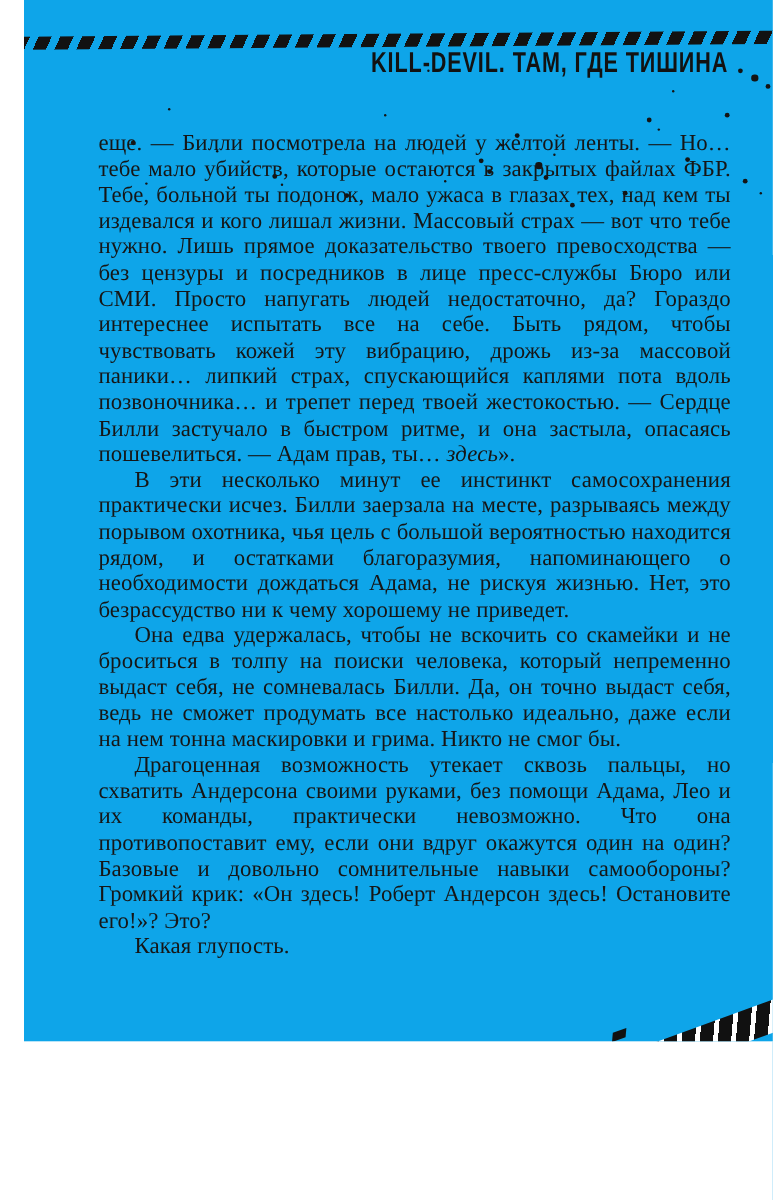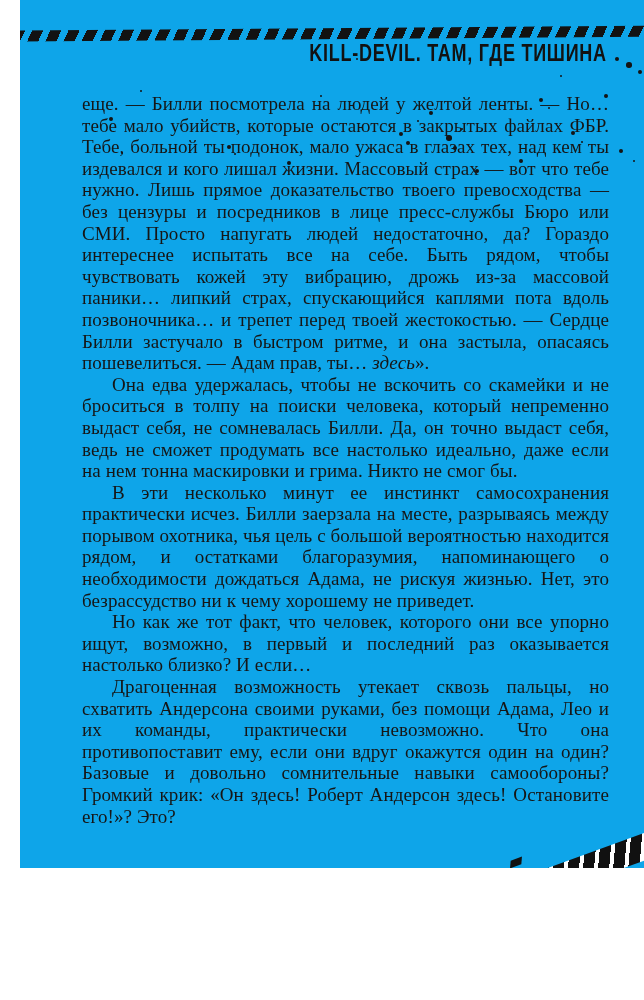--- a/index.html
+++ b/index.html
@@ -64,21 +64,21 @@
       528px 107px 0 0 #141414, 540px 75px 0 0 #141414, 552px 132px 0 1px #141414,
       561px 141px 0 0 #141414, 585px 95px 0 1px #141414, 596px 58px 0 1px #141414,
       608px 64px 0 2px #141414, 619px 71px 0 1px #141414, 632px 86px 0 1px #141414,
       638px 55px 0 1px #141414, 600px 150px 0 1px #141414, 613px 160px 0 0 #141414,
       628px 168px 0 1px #141414, 640px 120px 0 1px #141414;
   }
 
   
   .body-text {
     position: absolute;
-    top: 93px;
+    top: 109px;
     left: 62px;
     right: 55px;
   }
   .body-text p.para {
     margin: 0;
     font-size: 19px;
     line-height: 21.6px;
     text-align: justify;
     letter-spacing: 0.1px;
   }
@@ -142,24 +142,24 @@
 <div class="page">
 
   <div class="hazard-top"></div>
 
   <div class="running-head">KILL-DEVIL. ТАМ, ГДЕ ТИШИНА</div>
 
   <div class="speckles"></div>
 
   <main class="body-text">
       <p class="para"><span>еще. — Билли посмотрела на людей у желтой ленты. — Но… тебе мало убийств, которые остаются в закрытых файлах ФБР. Тебе, больной ты подонок, мало ужаса в глазах тех, над кем ты издевался и кого лишал жизни. Массовый страх — вот что тебе нужно. Лишь прямое доказательство твоего превосходства — без цензуры и посредников в лице пресс-службы Бюро или СМИ. Просто напугать людей недостаточно, да? Гораздо интереснее испытать все на себе. Быть рядом, чтобы чувствовать кожей эту вибрацию, дрожь из-за массовой паники… липкий страх, спускающийся каплями пота вдоль позвоночника… и трепет перед твоей жестокостью. — Сердце Билли застучало в быстром ритме, и она застыла, опасаясь пошевелиться. — Адам прав, ты… </span><em>здесь</em><span>».</span></p>
+      <p class="para indent"><span>В эти несколько минут ее инстинкт самосохранения практически исчез. Билли заерзала на месте, разрываясь между порывом охотника, чья цель с большой вероятностью находится рядом, и остатками благоразумия, напоминающего о необходимости дождаться Адама, не рискуя жизнью. Нет, это безрассудство ни к чему хорошему не приведет.</span></p>
       <p class="para indent"><span>Она едва удержалась, чтобы не вскочить со скамейки и не броситься в толпу на поиски человека, который непременно выдаст себя, не сомневалась Билли. Да, он точно выдаст себя, ведь не сможет продумать все настолько идеально, даже если на нем тонна маскировки и грима. Никто не смог бы.</span></p>
-      <p class="para indent"><span>В эти несколько минут ее инстинкт самосохранения практически исчез. Билли заерзала на месте, разрываясь между порывом охотника, чья цель с большой вероятностью находится рядом, и остатками благоразумия, напоминающего о необходимости дождаться Адама, не рискуя жизнью. Нет, это безрассудство ни к чему хорошему не приведет.</span></p>
-      <p class="para indent"><span>Но как же тот факт, что человек, которого они все упорно ищут, возможно, в первый и последний раз оказывается настолько близко? И если…</span></p>
       <p class="para indent"><span>Драгоценная возможность утекает сквозь пальцы, но схватить Андерсона своими руками, без помощи Адама, Лео и их команды, практически невозможно. Что она противопоставит ему, если они вдруг окажутся один на один? Базовые и довольно сомнительные навыки самообороны? Громкий крик: «Он здесь! Роберт Андерсон здесь! Остановите его!»? Это?</span></p>
+      <p class="para indent"><span>Какая глупость.</span></p>
     </main>
 
   <div class="page-number">11</div>
 
   <div class="hazard-corner"></div>
   <div class="hazard-corner-tip"></div>
 
 </div>
 
 </body></html>

